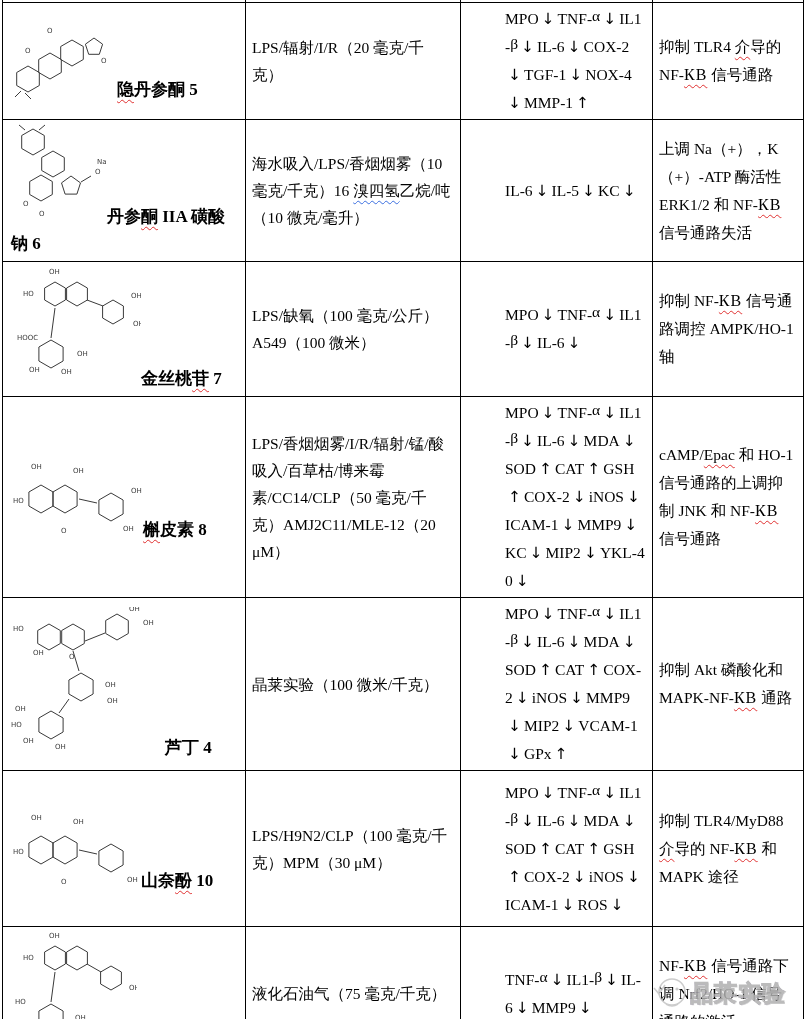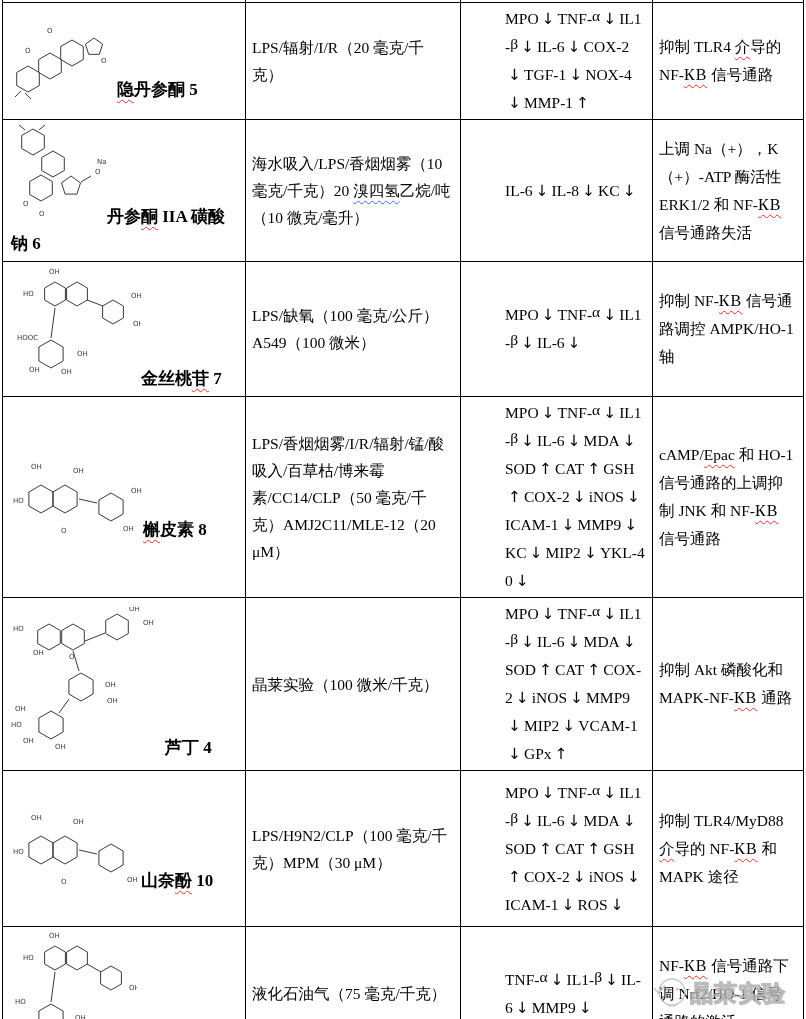--- a/index.html
+++ b/index.html
@@ -59,22 +59,22 @@
                 <polygon points="30.0,51.0 41.3,57.5 41.3,70.5 30.0,77.0 18.7,70.5 18.7,57.5" fill="none" stroke="#3a3a3a" stroke-width="1"></polygon>
                 <polygon points="60.0,52.0 69.5,58.9 65.9,70.1 54.1,70.1 50.5,58.9" fill="none" stroke="#3a3a3a" stroke-width="1"></polygon>
                 <line x1="14" y1="6" x2="8" y2="1" stroke="#3a3a3a" stroke-width="1"></line>
                 <line x1="28" y1="6" x2="34" y2="1" stroke="#3a3a3a" stroke-width="1"></line>
                 <line x1="70" y1="58" x2="80" y2="52" stroke="#3a3a3a" stroke-width="1"></line>
                 <text x="12" y="82" font-size="7" fill="#3a3a3a" font-family="&quot;DejaVu Sans&quot;,sans-serif">O</text>
                 <text x="28" y="92" font-size="7" fill="#3a3a3a" font-family="&quot;DejaVu Sans&quot;,sans-serif">O</text>
                 <text x="84" y="50" font-size="7" fill="#3a3a3a" font-family="&quot;DejaVu Sans&quot;,sans-serif">O</text>
                 <text x="86" y="40" font-size="7" fill="#3a3a3a" font-family="&quot;DejaVu Sans&quot;,sans-serif">Na⁺</text>
               </svg></span><span class="cname"><span>丹参</span><span class="sq-red">酮</span><span> IIA 磺酸钠 6</span></span></td>
-    <td class="c2"><span>海水吸入/LPS/香烟烟雾（10 毫克/千克）20 </span><span class="sq-blue">溴四氢</span><span>乙烷/吨（10 微克/毫升）</span></td>
-    <td class="c3"><span>IL-6</span><span class="ar">↓</span><span>IL-8</span><span class="ar">↓</span><span>KC</span><span class="ar">↓</span></td>
+    <td class="c2"><span>海水吸入/LPS/香烟烟雾（10 毫克/千克）16 </span><span class="sq-blue">溴四氢</span><span>乙烷/吨（10 微克/毫升）</span></td>
+    <td class="c3"><span>IL-6</span><span class="ar">↓</span><span>IL-5</span><span class="ar">↓</span><span>KC</span><span class="ar">↓</span></td>
     <td class="c4"><span>上调 Na（+），K（+）-ATP 酶活性 ERK1/2 和 NF-</span><span class="kb">КB</span><span> 信号通路失活</span></td>
   </tr>
         <tr style="height: 127px;">
     <td class="c1"><span class="mol"><svg width="130" height="122">
                 <polygon points="44.0,16.0 54.4,22.0 54.4,34.0 44.0,40.0 33.6,34.0 33.6,22.0" fill="none" stroke="#3a3a3a" stroke-width="1"></polygon>
                 <polygon points="66.0,16.0 76.4,22.0 76.4,34.0 66.0,40.0 55.6,34.0 55.6,22.0" fill="none" stroke="#3a3a3a" stroke-width="1"></polygon>
                 <polygon points="102.0,34.0 112.4,40.0 112.4,52.0 102.0,58.0 91.6,52.0 91.6,40.0" fill="none" stroke="#3a3a3a" stroke-width="1"></polygon>
                 <polygon points="40.0,74.0 52.1,81.0 52.1,95.0 40.0,102.0 27.9,95.0 27.9,81.0" fill="none" stroke="#3a3a3a" stroke-width="1"></polygon>
                 <line x1="76" y1="34" x2="92" y2="40" stroke="#3a3a3a" stroke-width="1"></line>
                 <line x1="44" y1="42" x2="40" y2="72" stroke="#3a3a3a" stroke-width="1"></line>

